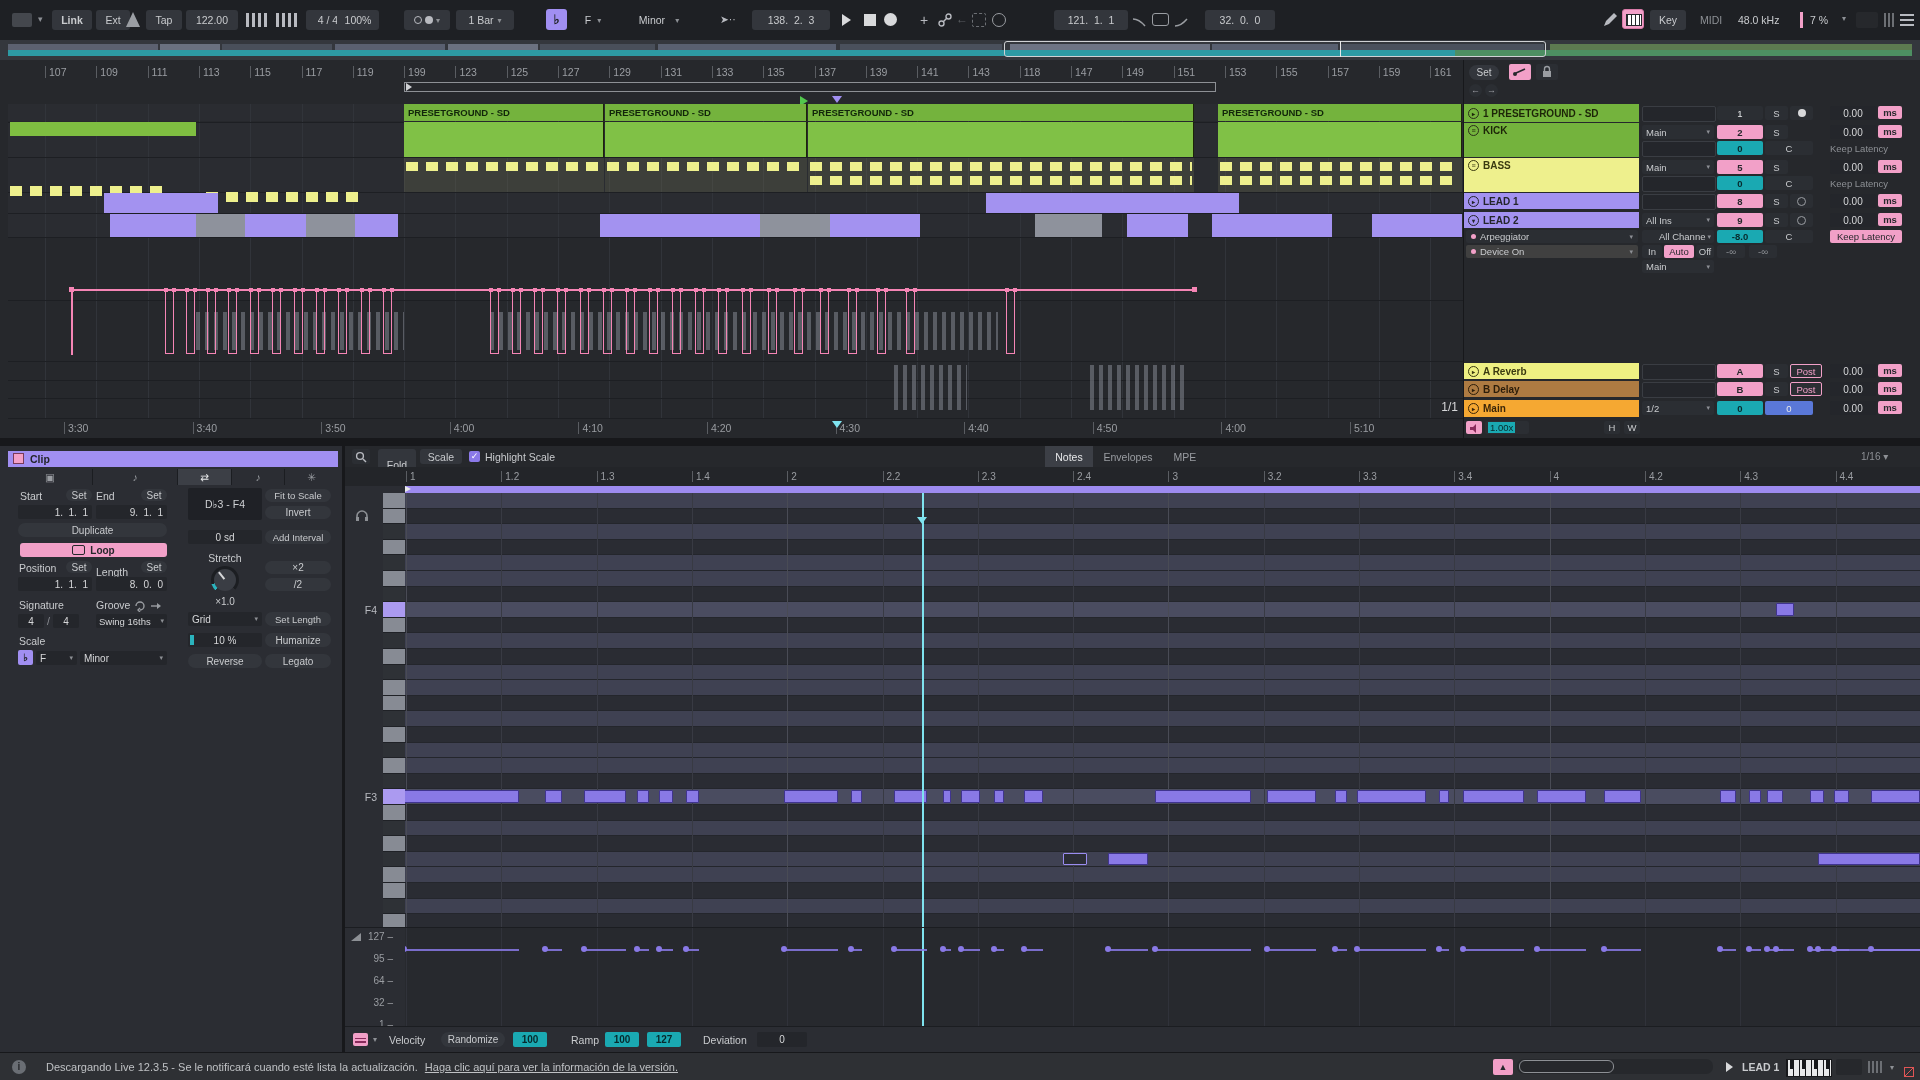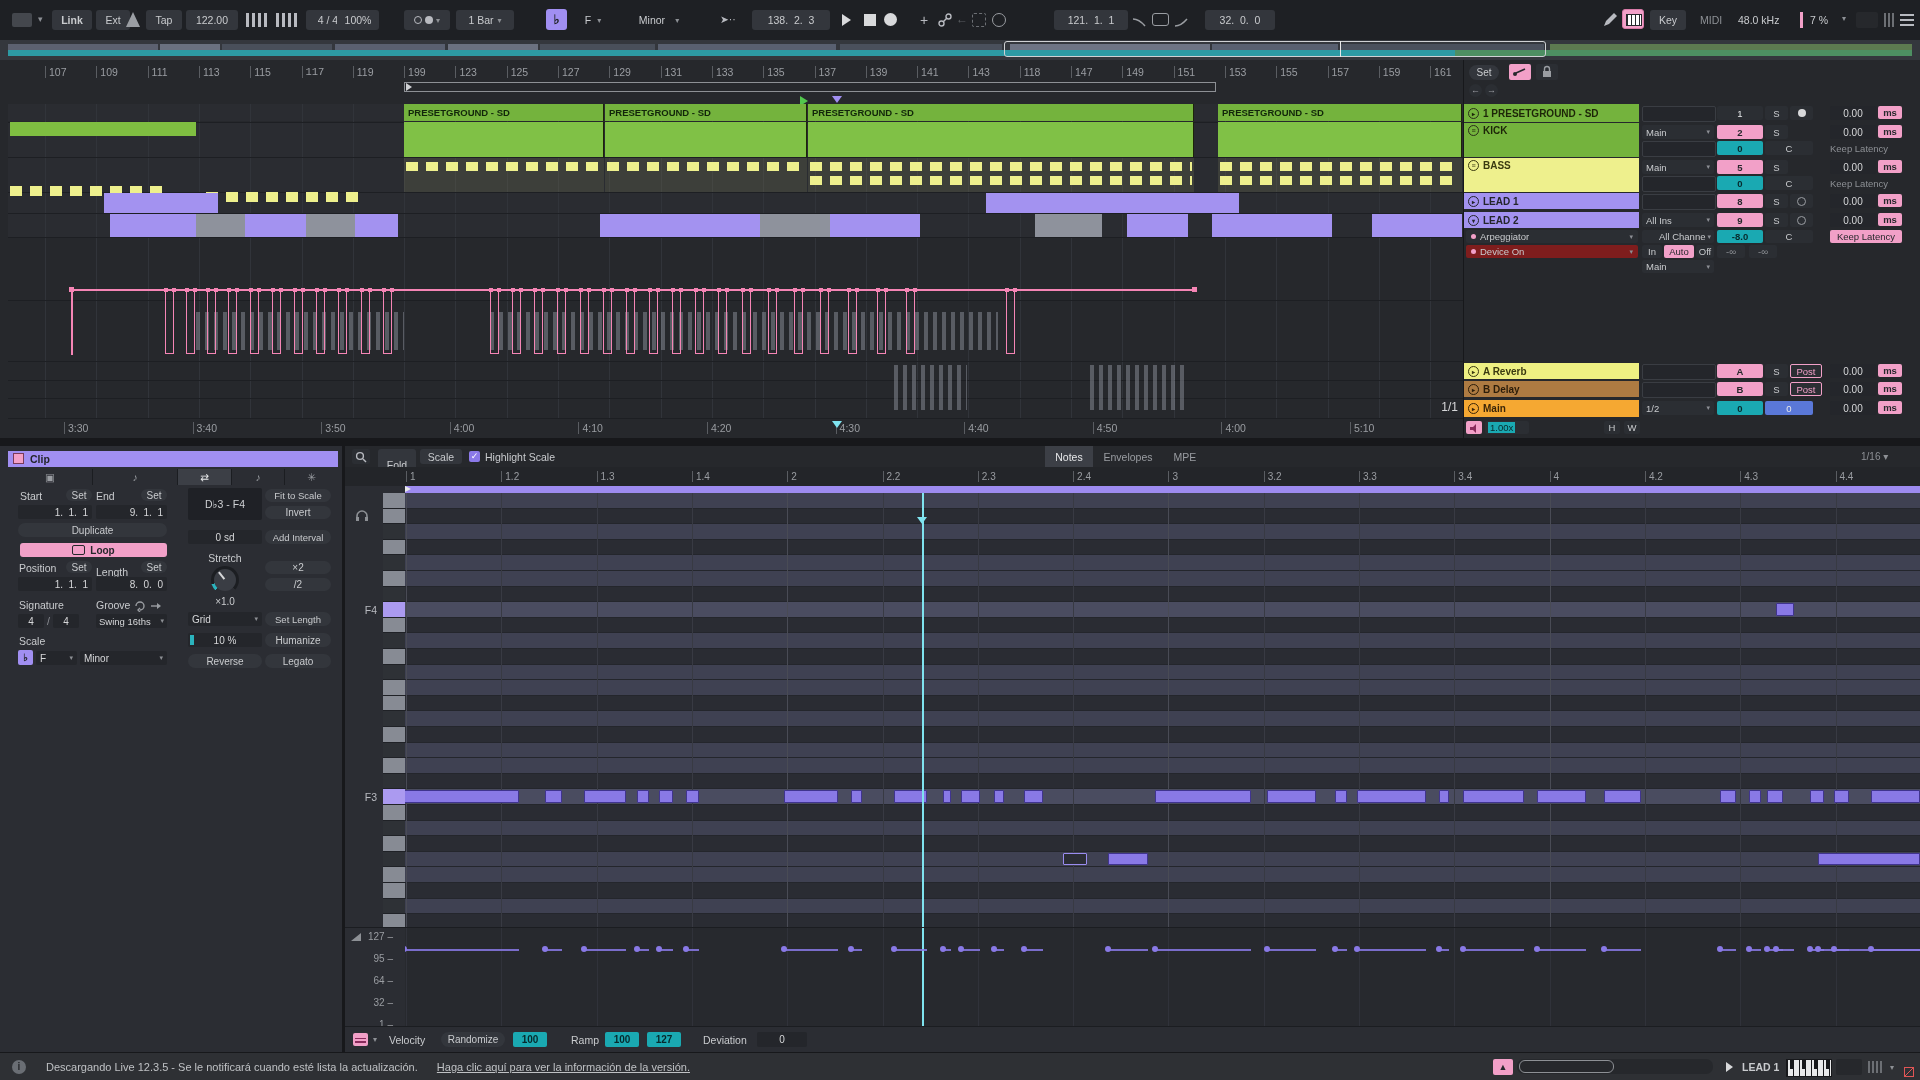--- a/index.html
+++ b/index.html
@@ -124,21 +124,21 @@
   <div class="abs" style="left:1340px;top:1px;width:1px;height:16px;background:#e8e9ea;"></div>
 </div>
 
 <div class="abs" style="left:0;top:60px;width:1463px;height:378px;background:#26282c;">
   <div class="abs" id="arr-ruler" style="left:0;top:-60px;width:1463px;height:100px;">
       <div class="abs barnum" style="left: 45px;">107</div>
       <div class="abs barnum" style="left: 96.3px;">109</div>
       <div class="abs barnum" style="left: 147.6px;">111</div>
       <div class="abs barnum" style="left: 198.9px;">113</div>
       <div class="abs barnum" style="left: 250.2px;">115</div>
-      <div class="abs barnum" style="left: 301.5px; font-family: Liberation Mono, monospace;">117</div>
+      <div class="abs barnum" style="left: 301.5px;">117</div>
       <div class="abs barnum" style="left: 352.8px;">119</div>
       <div class="abs barnum" style="left: 404.1px;">199</div>
       <div class="abs barnum" style="left: 455.4px;">123</div>
       <div class="abs barnum" style="left: 506.7px;">125</div>
       <div class="abs barnum" style="left: 558px;">127</div>
       <div class="abs barnum" style="left: 609.3px;">129</div>
       <div class="abs barnum" style="left: 660.6px;">131</div>
       <div class="abs barnum" style="left: 711.9px;">133</div>
       <div class="abs barnum" style="left: 763.2px;">135</div>
       <div class="abs barnum" style="left: 814.5px;">137</div>
@@ -453,21 +453,21 @@
       <span class="dim" style="font-size:7px;">▾</span>
   </div>
   <div class="abs darkb" style="left:178px;top:170px;width:72px;height:13px;justify-content:flex-end;gap:2px;padding:0 3px;box-sizing:border-box;">
       <span>All Channe</span>
       <span class="dim" style="font-size:7px;">▾</span>
     </div>
   <div class="abs tealb" style="left:253px;top:170px;width:46px;height:13px;">-8.0</div>
   <div class="abs darkb" style="left:301px;top:170px;width:48px;height:13px;">C</div>
   <div class="abs pinkb" style="left:366px;top:170px;width:72px;height:13px;font-weight:400;">Keep Latency</div>
 
-  <div class="abs darkb" style="left:2px;top:185px;width:172px;height:13px;justify-content:space-between;padding:0 5px;box-sizing:border-box;background:#7f1d1d;">
+  <div class="abs darkb" style="left:2px;top:185px;width:172px;height:13px;justify-content:space-between;padding:0 5px;box-sizing:border-box;background:#404040;">
     <span style="display:flex;align-items:center;gap:4px;">
         <span style="width:5px;height:5px;background:#f2a0c8;border-radius:50%;"></span>
         <span>Device On</span>
       </span>
       <span class="dim" style="font-size:7px;">▾</span>
   </div>
   <div class="abs darkb" style="left:178px;top:185px;width:20px;height:13px;">In</div>
   <div class="abs pinkb" style="left:200px;top:185px;width:30px;height:13px;font-weight:400;">Auto</div>
   <div class="abs darkb" style="left:232px;top:185px;width:18px;height:13px;">Off</div>
   <div class="abs darkb" style="left:253px;top:185px;width:28px;height:13px;color:#8d9095;">-∞</div>
@@ -872,21 +872,21 @@
     <div class="abs tealb" style="left:302px;top:5px;width:34px;height:15px;font-size:10px;">127</div>
     <div class="abs txt" style="left:358px;top:7px;">Deviation</div>
     <div class="abs vbox" style="left:412px;top:5px;width:50px;height:15px;">0</div>
   </div>
 </div>
 
 <div class="abs" style="left:0;top:1052px;width:1920px;height:28px;background:#2e3034;border-top:1px solid #17181b;">
   <div class="abs" style="left:12px;top:7px;width:14px;height:14px;background:#6a6e74;border-radius:50%;color:#26282c;font-size:10px;font-weight:700;text-align:center;line-height:14px;">i</div>
   <div class="abs txt" style="left:46px;top:8px;font-size:11px;color:#bfc1c4;">
     <span>Descargando Live 12.3.5 - Se le notificará cuando esté lista la actualización.</span>
-    <span style="text-decoration:underline;margin-left:16px;">Haga clic aquí para ver la información de la versión.</span>
+    <span style="text-decoration:underline;margin-left:4px;">Haga clic aquí para ver la información de la versión.</span>
   </div>
   <div class="abs" style="left:1493px;top:6px;width:20px;height:16px;background:#f2a0c8;border-radius:2px;color:#26282c;font-size:9px;text-align:center;line-height:16px;">▲</div>
   <div class="abs" style="left:1517px;top:6px;width:196px;height:15px;background:#26282c;border-radius:7px;">
     <div style="position:absolute;left:2px;top:1px;width:95px;height:13px;border:1.4px solid #8d9095;border-radius:6px;box-sizing:border-box;"></div>
   </div>
   <div class="abs tri-r" style="left:1726px;top:9px;border-left-width:7px;border-top-width:5px;border-bottom-width:5px;"></div>
   <div class="abs txt" style="left:1742px;top:8px;font-weight:700;">LEAD 1</div>
   <div class="abs" style="left:1786px;top:6px;width:44px;height:16px;background:#e8e9ea;border:1px solid #17181b;background-image:linear-gradient(90deg,#17181b 1px,transparent 1px),linear-gradient(90deg,#17181b 0 3px,transparent 3px);background-size:6px 100%,12px 55%;background-repeat:repeat-x;background-position:0 0,3px 0;"></div>
   <div class="abs" style="left:1836px;top:6px;width:26px;height:16px;background:#26282c;border-radius:2px;"></div>
   <div class="abs" style="left:1868px;top:8px;width:16px;height:12px;background:repeating-linear-gradient(90deg,#6c6f74 0 2px,transparent 2px 4px);"></div>

